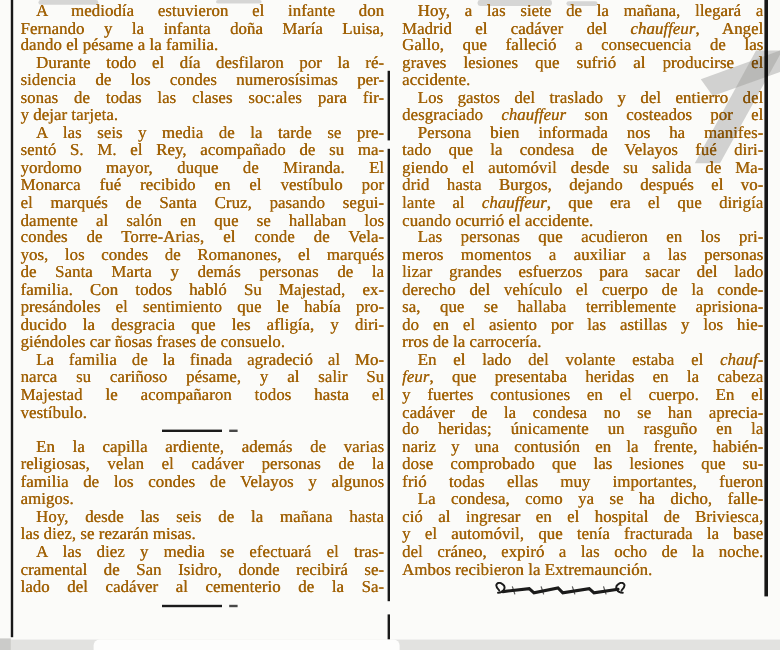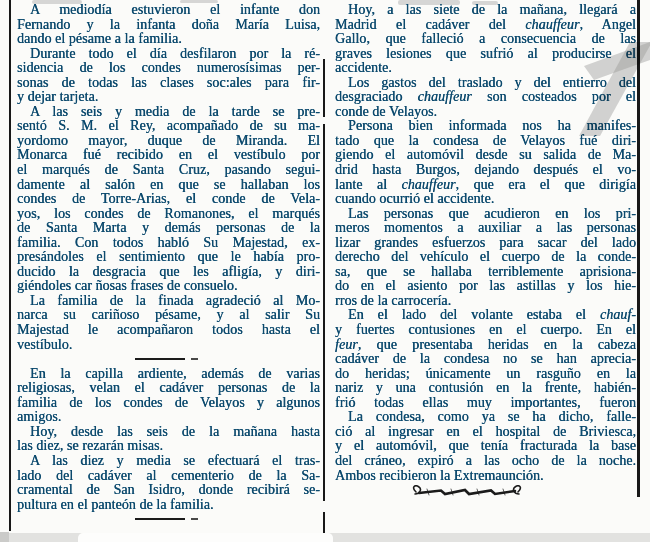--- a/index.html
+++ b/index.html
@@ -1,20 +1,20 @@
 <!DOCTYPE html>
 <html><head>
 <meta charset="utf-8">
 <style>
   html,body{margin:0;padding:0;background:#ffffff;}
   .page{
     position:relative;width:650px;height:542px;overflow:hidden;
     background:#fbfbf9;
     font-family:"Liberation Serif","DejaVu Serif",serif;
-    color:#0c4a6e;
+    color:#a16207;
   }
   
   .col{position:absolute;top:3px;font-size:14px;line-height:14.55px;}
   .col-left{left:17px;width:303px;}
   .col-right{left:335px;width:301px;}
   .line{
     text-align:justify;text-align-last:justify;
     letter-spacing:.05px;
     text-shadow:.3px 0 0 currentColor;
   }
@@ -92,56 +92,55 @@
         <span class="bar"></span>
         <span class="dash"></span>
       </div>
       <div class="line first">En la capilla ardiente, además de varias</div>
       <div class="line">religiosas, velan el cadáver personas de la</div>
       <div class="line">familia de los condes de Velayos y algunos</div>
       <div class="line plast">amigos.</div>
       <div class="line first">Hoy, desde las seis de la mañana hasta</div>
       <div class="line plast">las diez, se rezarán misas.</div>
       <div class="line first">A las diez y media se efectuará el tras-</div>
+      <div class="line">cramental de San Isidro, donde recibirá se-</div>
       <div class="line">lado del cadáver al cementerio de la Sa-</div>
-      <div class="line">cramental de San Isidro, donde recibirá se-</div>
-      <div class="line plast">pultura en el panteón de la familia.</div>
       <div class="divider">
         <span class="bar"></span>
         <span class="dash"></span>
       </div>
     </div>
   <div class="col col-right" id="col-right">
       <div class="line first">Hoy, a las siete de la mañana, llegará a</div>
       <div class="line">Madrid el cadáver del <i>chauffeur</i>, Angel</div>
       <div class="line">Gallo, que falleció a consecuencia de las</div>
       <div class="line">graves lesiones que sufrió al producirse el</div>
       <div class="line plast">accidente.</div>
       <div class="line first">Los gastos del traslado y del entierro del</div>
       <div class="line">desgraciado <i>chauffeur</i> son costeados por el</div>
-      <div class="line plast">conde de Velayos.</div>
       <div class="line first">Persona bien informada nos ha manifes-</div>
       <div class="line">tado que la condesa de Velayos fué diri-</div>
       <div class="line">giendo el automóvil desde su salida de Ma-</div>
       <div class="line">drid hasta Burgos, dejando después el vo-</div>
       <div class="line">lante al <i>chauffeur</i>, que era el que dirigía</div>
       <div class="line plast">cuando ocurrió el accidente.</div>
       <div class="line first">Las personas que acudieron en los pri-</div>
       <div class="line">meros momentos a auxiliar a las personas</div>
       <div class="line">lizar grandes esfuerzos para sacar del lado</div>
       <div class="line">derecho del vehículo el cuerpo de la conde-</div>
       <div class="line">sa, que se hallaba terriblemente aprisiona-</div>
       <div class="line">do en el asiento por las astillas y los hie-</div>
       <div class="line plast">rros de la carrocería.</div>
       <div class="line first">En el lado del volante estaba el <i>chauf-</i></div>
+      <div class="line"><i>feur</i>, que presentaba heridas en la cabeza</div>
       <div class="line">y fuertes contusiones en el cuerpo. En el</div>
-      <div class="line"><i>feur</i>, que presentaba heridas en la cabeza</div>
       <div class="line">cadáver de la condesa no se han aprecia-</div>
       <div class="line">do heridas; únicamente un rasguño en la</div>
       <div class="line">nariz y una contusión en la frente, habién-</div>
+      <div class="line">dose comprobado que las lesiones que su-</div>
       <div class="line">frió todas ellas muy importantes, fueron</div>
       <div class="line first">La condesa, como ya se ha dicho, falle-</div>
       <div class="line">ció al ingresar en el hospital de Briviesca,</div>
       <div class="line">y el automóvil, que tenía fracturada la base</div>
       <div class="line">del cráneo, expiró a las ocho de la noche.</div>
       <div class="line plast">Ambos recibieron la Extremaunción.</div>
       <div class="ornament-row">
         <svg width="120" height="14" viewBox="0 0 120 14">
           <g stroke="#1b1b1b" fill="none" stroke-linecap="round">
             <path d="M9,7 C4,2 8,-1 12,2 C15,4 13,9 8,9" stroke-width="1.6"></path>

